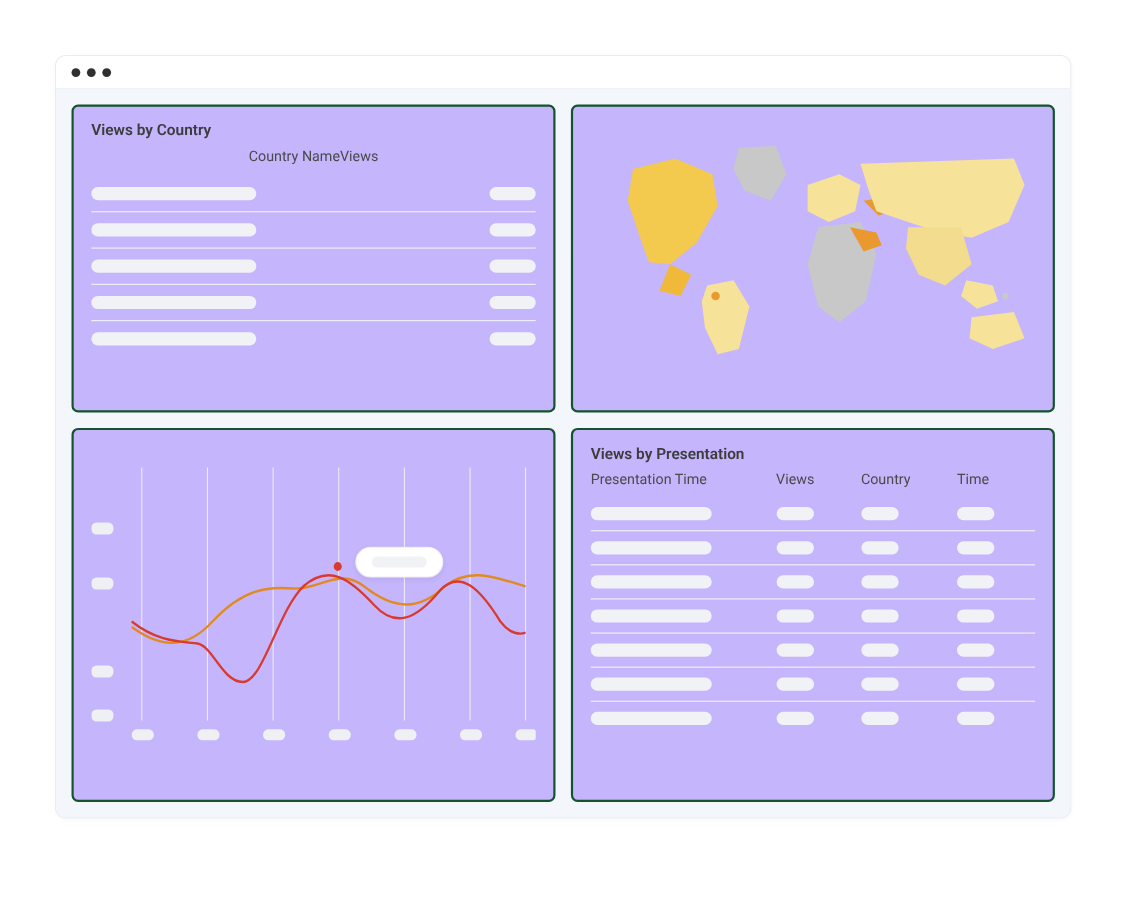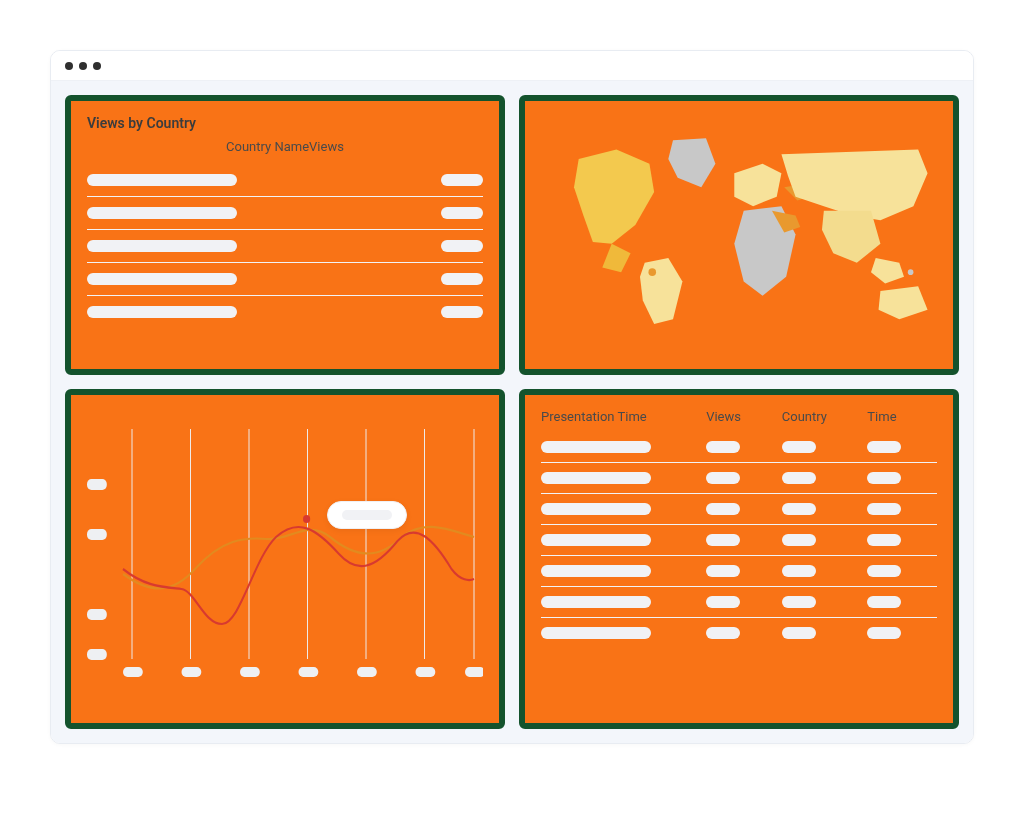--- a/index.html
+++ b/index.html
@@ -30,22 +30,22 @@
   .dot { width: 8px; height: 8px; border-radius: 50%; background: #2f2f2f; }
   .content {
     background: #f3f6fb;
     padding: 14px;
     display: grid;
     grid-template-columns: 1fr 1fr;
     grid-template-rows: auto auto;
     gap: 14px;
   }
   .card {
-    background: #f97316;
-    border: 6px solid #14532d;
+    background: #c4b5fd;
+    border: 2px solid #14532d;
     border-radius: 6px;
     padding: 14px 16px;
     position: relative;
   }
   .card-title {
     font-size: 14px;
     font-weight: 600;
     color: #3c3c3c;
     margin-bottom: 8px;
   }
@@ -224,20 +224,21 @@
 
           <circle class="pt" cx="244" cy="100" r="4"></circle>
         </svg>
         <div class="tooltip">
           <div class="skel"></div>
         </div>
       </div>
     </div>
 
     <div class="card views-pres">
+      <div class="card-title">Views by Presentation</div>
       <div class="pres-head">
         <span>Presentation Time</span>
         <span>Views</span>
         <span>Country</span>
         <span>Time</span>
       </div>
       <div class="pres-row">
           <div class="skel skel-pres"></div>
           <div class="skel skel-sm"></div>
           <div class="skel skel-sm"></div>

